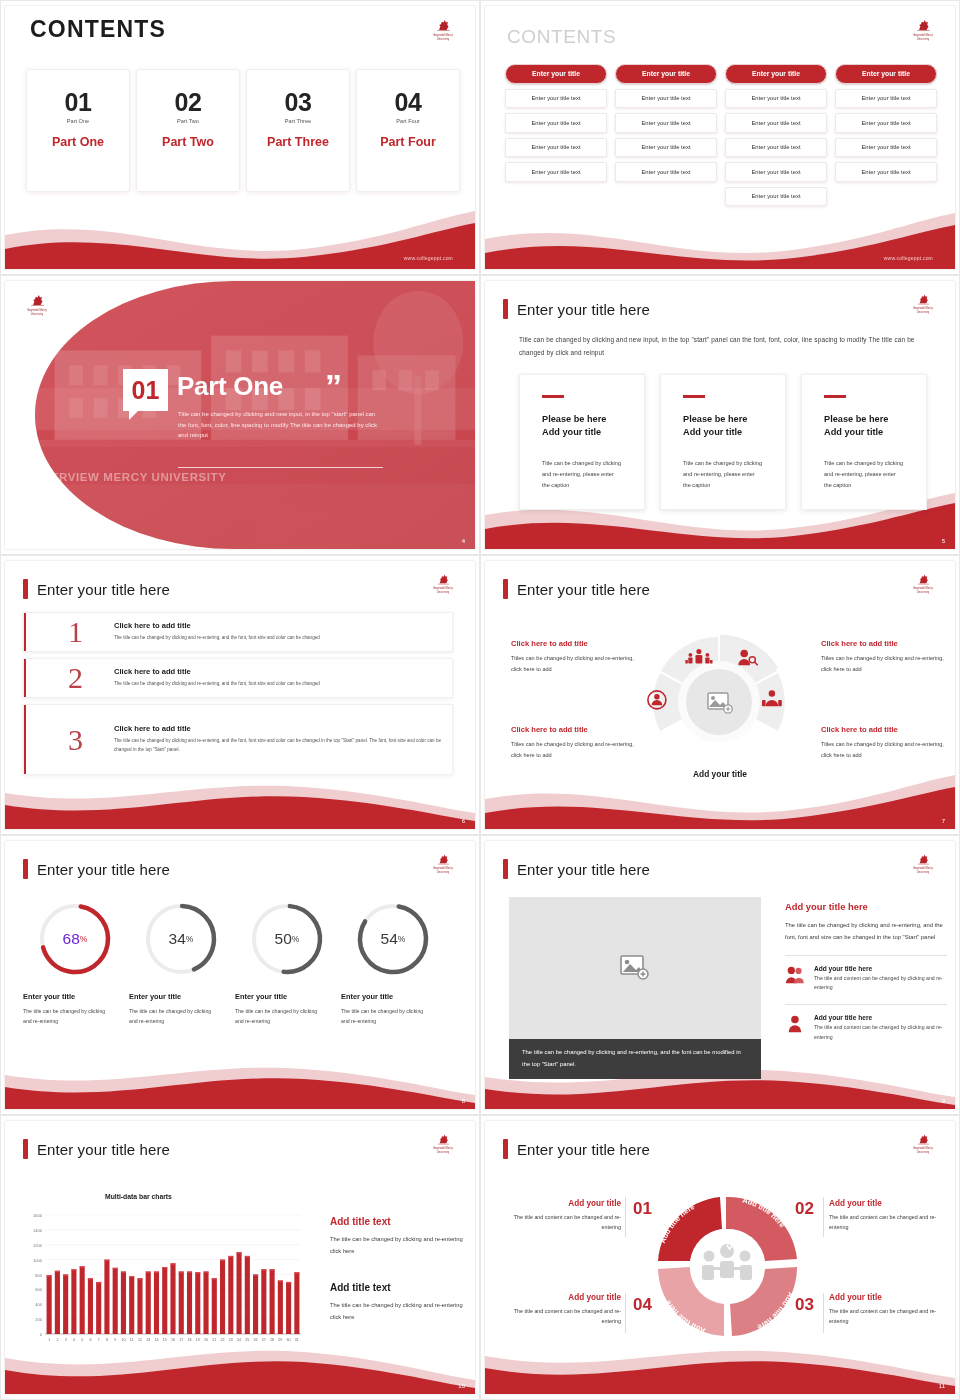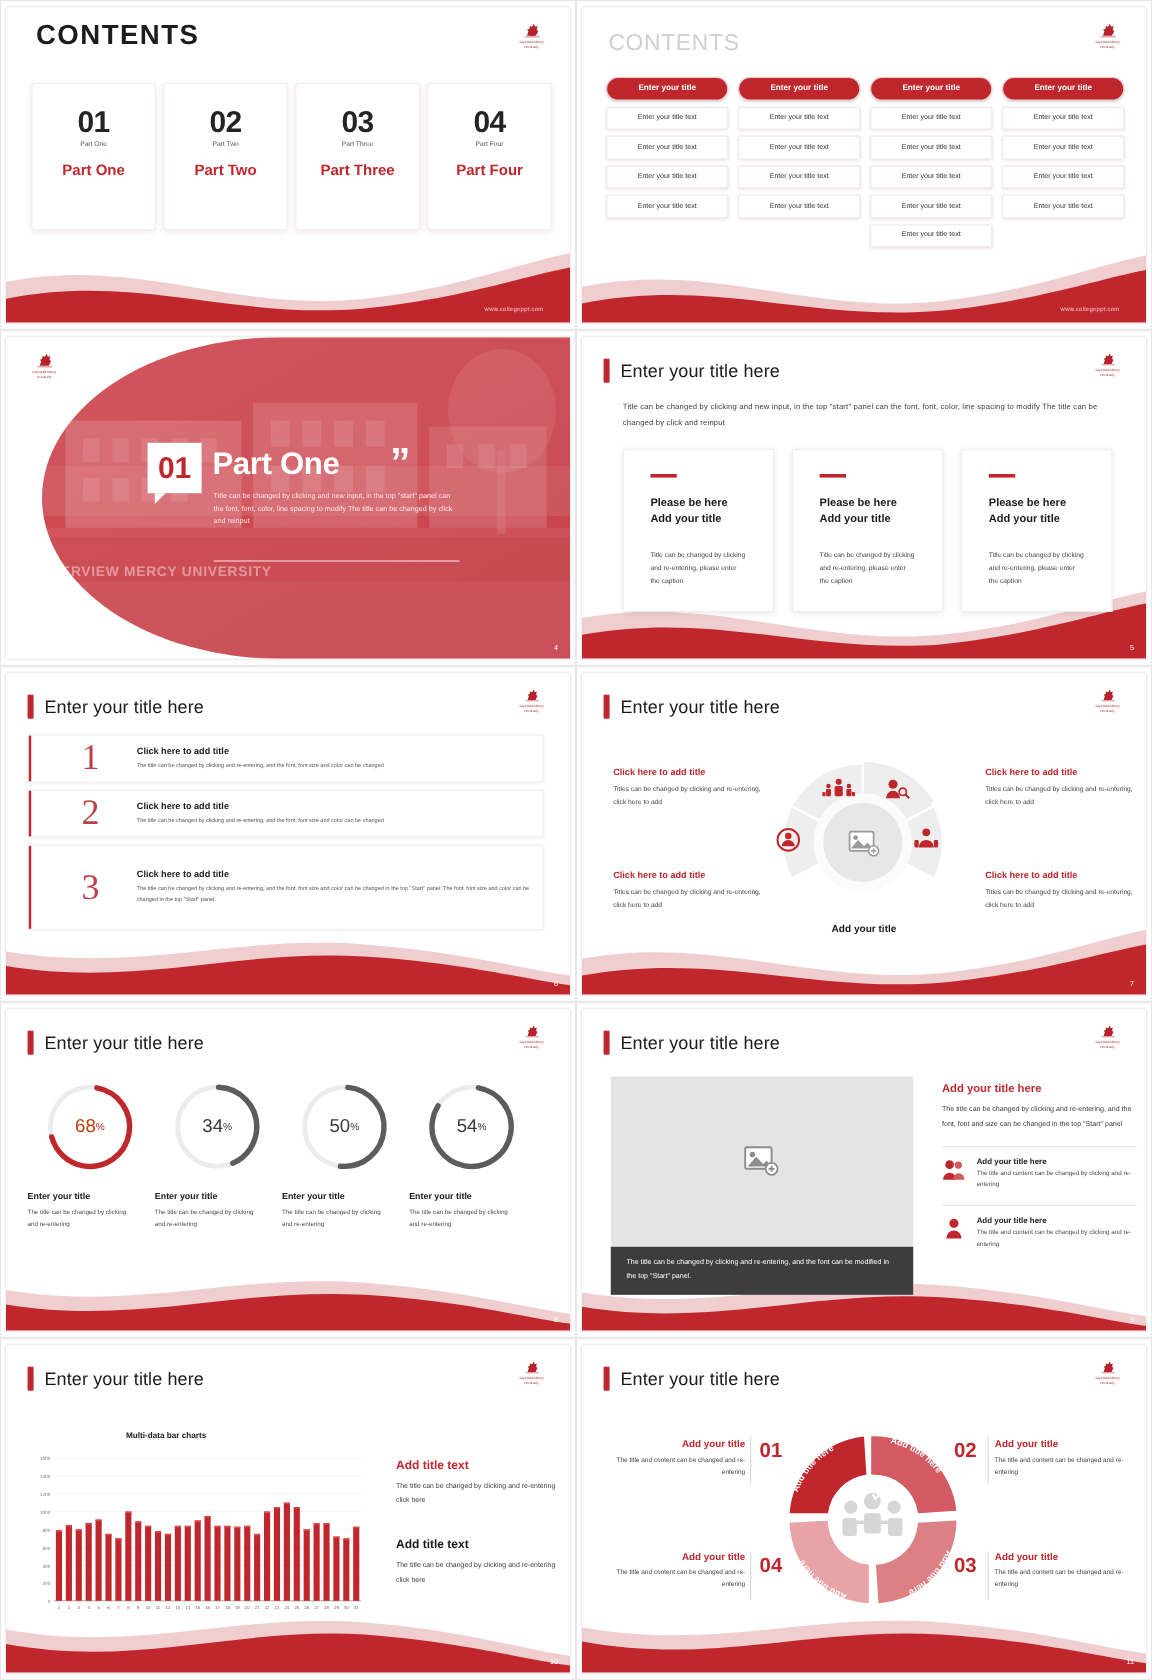--- a/index.html
+++ b/index.html
@@ -532,21 +532,21 @@
       </div>
 
       <div class="s7-wrap">
         <div class="s7-it">
           <div class="s7-ring">
             <svg viewBox="0 0 80 80" width="80" height="80">
               <circle cx="40" cy="40" r="33" fill="none" stroke="#ececec" stroke-width="4"></circle>
               <circle cx="40" cy="40" r="33" fill="none" stroke="#C0272D" stroke-width="4.5" stroke-dasharray="141 207" stroke-linecap="round" transform="rotate(-80 40 40)"></circle>
             </svg>
             <div class="s7-pct">
-              <span class="s7-pn" style="color:#c2410c">68</span>
+              <span class="s7-pn" style="color:#6d28d9">68</span>
                 <span class="s7-ps" style="color:#C0272D">%</span>
             </div>
           </div>
           <div class="s7-t">Enter your title</div>
           <div class="s7-b">The title can be changed by clicking and re-entering</div>
         </div>
         <div class="s7-it">
           <div class="s7-ring">
             <svg viewBox="0 0 80 80" width="80" height="80">
               <circle cx="40" cy="40" r="33" fill="none" stroke="#ececec" stroke-width="4"></circle>

